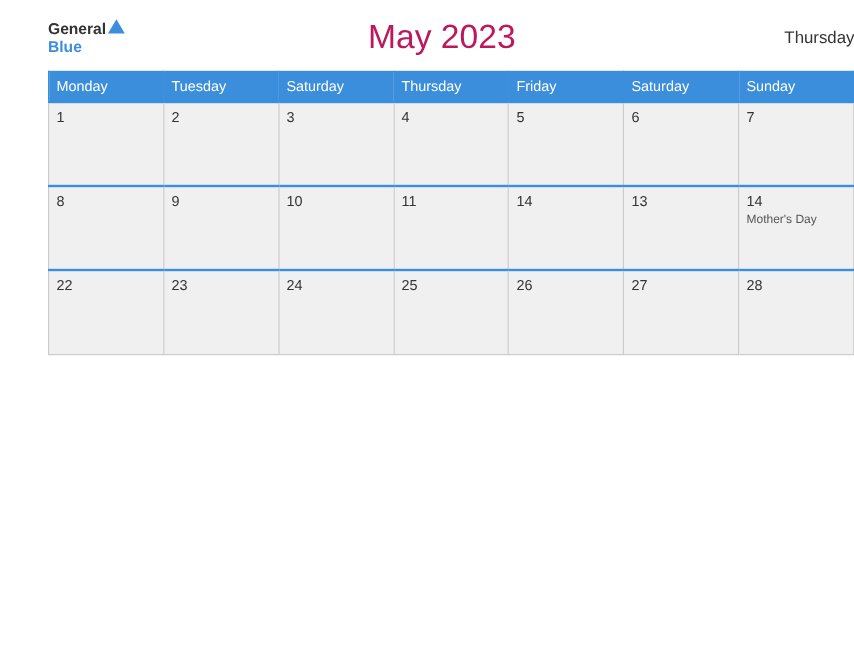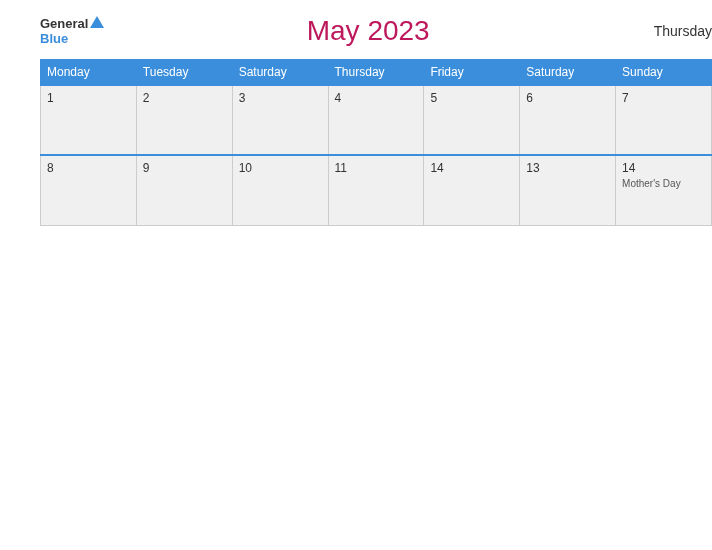--- a/index.html
+++ b/index.html
@@ -165,15 +165,24 @@
         </tr>
         <tr>
           <td><span class="day-number">8</span></td>
           <td><span class="day-number">9</span></td>
           <td><span class="day-number">10</span></td>
           <td><span class="day-number">11</span></td>
           <td><span class="day-number">14</span></td>
           <td><span class="day-number">13</span></td>
           <td><span class="day-number">14</span><div class="event-label">Mother's Day</div></td>
         </tr>
+        <tr>
+          <td><span class="day-number">22</span></td>
+          <td><span class="day-number">23</span></td>
+          <td><span class="day-number">24</span></td>
+          <td><span class="day-number">25</span></td>
+          <td><span class="day-number">26</span></td>
+          <td><span class="day-number">27</span></td>
+          <td><span class="day-number">28</span></td>
+        </tr>
       </tbody>
   </table>
 </div>
 
 </body></html>

